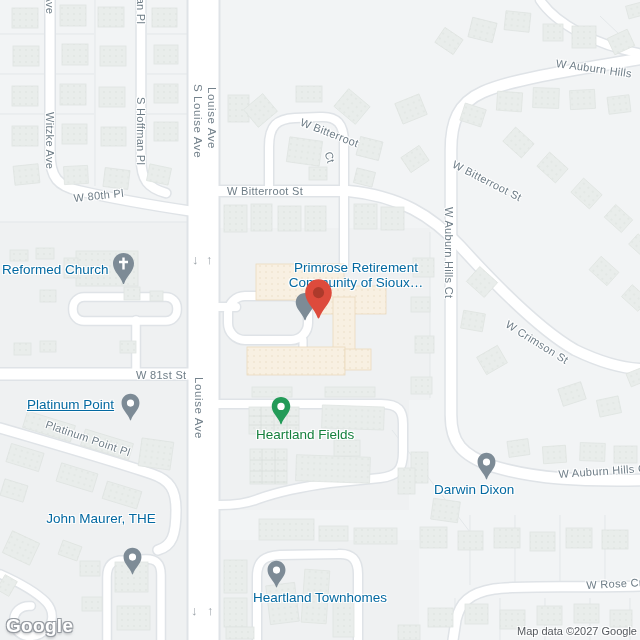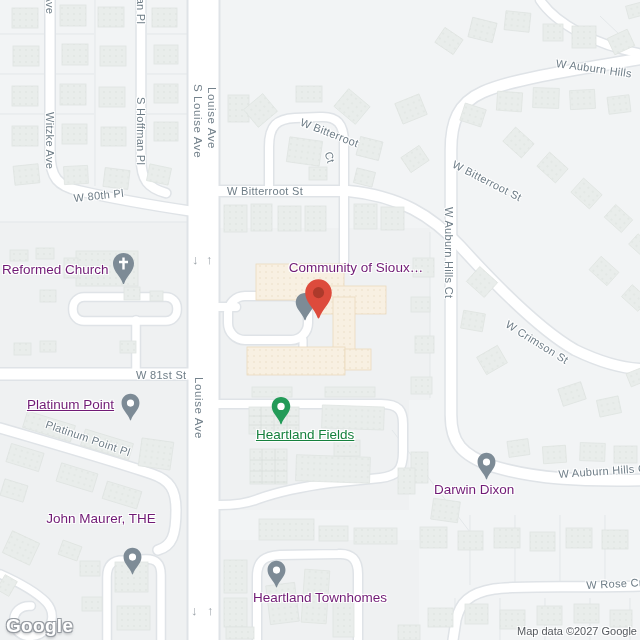--- a/index.html
+++ b/index.html
@@ -3,24 +3,24 @@
 <meta charset="utf-8">
 <style>
   html,body{margin:0;padding:0;background:#fff;}
   #screen{position:relative;width:640px;height:640px;overflow:hidden;
     background:#f2f4f5;font-family:"Liberation Sans",sans-serif;}
   #basemap{position:absolute;left:0;top:0;z-index:0;}
   .street{position:absolute;z-index:2;color:#6e7d87;font-size:11px;letter-spacing:.3px;
     white-space:nowrap;transform-origin:0 0;
     text-shadow:-1px -1px 0 #fff,1px -1px 0 #fff,-1px 1px 0 #fff,1px 1px 0 #fff,0 0 3px #fff;}
   .street.big{font-size:11.5px;letter-spacing:.6px;color:#74828c;}
-  .poi{position:absolute;z-index:2;color:#701a75;font-size:13.5px;line-height:15px;
+  .poi{position:absolute;z-index:2;color:#0369a1;font-size:13.5px;line-height:15px;
     white-space:nowrap;text-align:center;
     text-shadow:-1px -1px 0 #fff,1px -1px 0 #fff,-1px 1px 0 #fff,1px 1px 0 #fff,0 0 3px #fff;}
-  .poi.green{color:#15803d;text-decoration:underline;}
+  .poi.green{color:#15803d;}
   .marker{position:absolute;z-index:3;}
   .marker.front{z-index:4;}
   .arrow{position:absolute;z-index:2;color:#9aa2a8;font-size:13px;line-height:13px;
     text-shadow:0 0 2px #fff;}
   #google-logo{position:absolute;left:6px;top:615px;z-index:6;font-size:19px;font-weight:bold;
     color:#fff;letter-spacing:.3px;
     text-shadow:-1px -1px 0 #989da3,1px -1px 0 #989da3,-1px 1px 0 #989da3,1px 1px 0 #989da3,
       0 2px 3px rgba(96,100,105,.55);}
   #attribution{position:absolute;right:3px;top:625px;z-index:6;font-size:11px;color:#55595e;
     text-shadow:-1px -1px 0 #fff,1px -1px 0 #fff,-1px 1px 0 #fff,1px 1px 0 #fff;}
@@ -258,20 +258,21 @@
   <div class="street" style="left:48px;top:418px;transform:rotate(19deg);">Platinum Point Pl</div>
 
   <div class="arrow" style="left:192px;top:253px;">↓</div>
   <div class="arrow" style="left:206px;top:253px;">↑</div>
   <div class="arrow" style="left:191px;top:604px;">↓</div>
   <div class="arrow" style="left:207px;top:604px;">↑</div>
 
   <div class="poi" style="left:2px;top:262px;">Reformed Church</div>
   <div class="poi" style="left:27px;top:397px;text-decoration:underline;">Platinum Point</div>
   <div class="poi" style="left:288px;top:260px;width:136px;">
+    <div>Primrose Retirement</div>
     <div>Community of Sioux…</div>
   </div>
   <div class="poi green" style="left:256px;top:427px;">Heartland Fields</div>
   <div class="poi" style="left:426px;top:482px;margin-left:8px;">Darwin Dixon</div>
   <div class="poi" style="left:40px;top:511px;width:122px;">
     <div>John Maurer, THE</div>
   </div>
   <div class="poi" style="left:253px;top:590px;">Heartland Townhomes</div>
 
   <div class="marker" style="left:111px;top:252px;">

